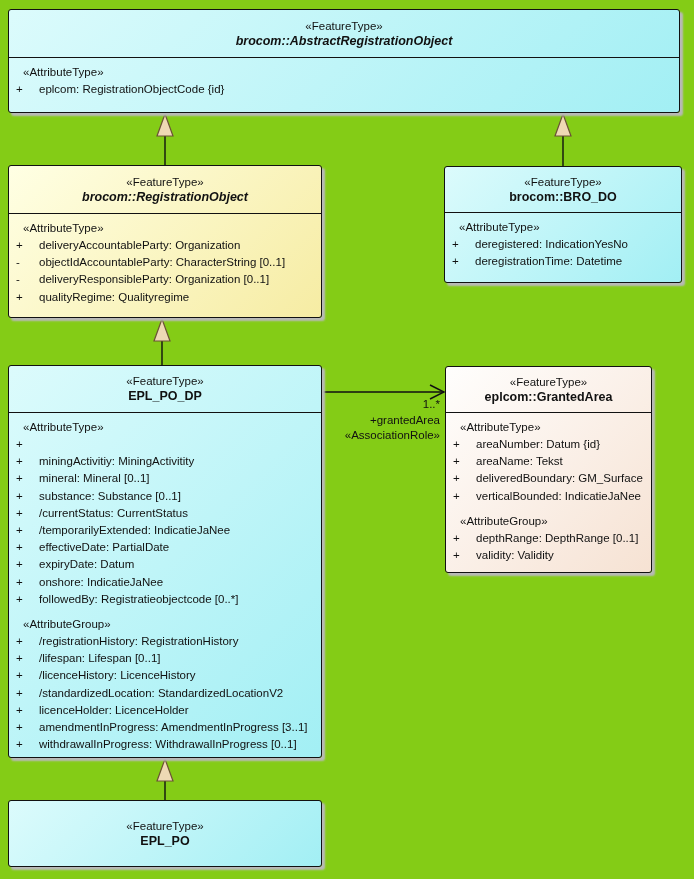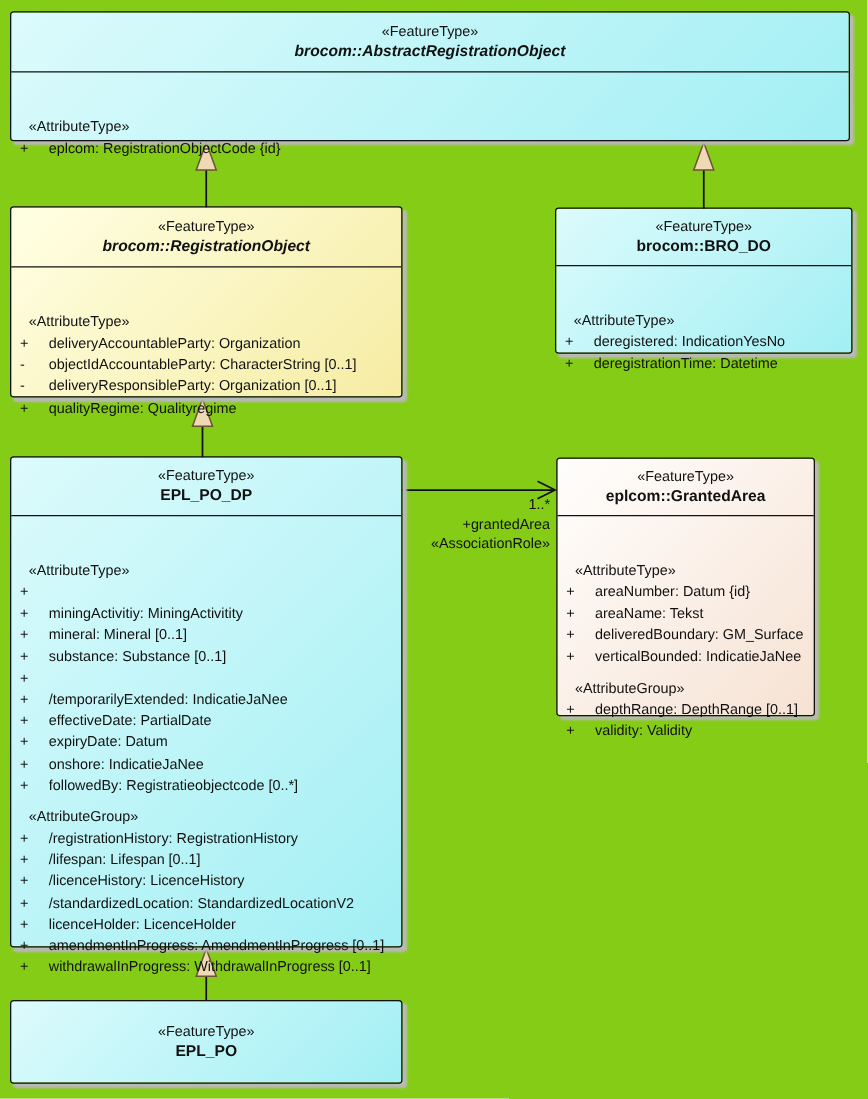--- a/index.html
+++ b/index.html
@@ -17,21 +17,21 @@
   .peach {background:linear-gradient(135deg,#fffefd 0%,#f6e2d3 100%);}
   .hdr{
     display:flex;flex-direction:column;justify-content:center;align-items:center;
     gap:3px;box-sizing:border-box;
   }
   .hdr.divided{border-bottom:1.5px solid #111;}
   .stereo{font-size:11.5px;line-height:12px;}
   .cname{font-size:12.5px;font-weight:bold;line-height:13px;}
   .cname.it{font-style:italic;}
   .body{padding-top:6px;box-sizing:border-box;}
-  .attr-heading{font-size:11.5px;padding-left:14px;line-height:17px;margin-top:30px;}
+  .attr-heading{font-size:11.5px;padding-left:14px;line-height:17px;}
   .attr-heading.gap{margin-top:8px;}
   .attr-row{display:flex;align-items:baseline;padding-left:7px;line-height:17.2px;}
   .vis{width:23px;flex:0 0 23px;font-size:11.5px;}
   .atext{font-size:11.5px;white-space:nowrap;}
   .assoc-labels{
     position:absolute;z-index:2;right:254px;top:397px;text-align:right;
     font-size:11.5px;line-height:15.5px;
   }
 </style>
 </head>
@@ -132,20 +132,21 @@
       <div class="attr-row">
         <span class="vis">+</span>
         <span class="atext">mineral: Mineral [0..1]</span>
       </div>
       <div class="attr-row">
         <span class="vis">+</span>
         <span class="atext">substance: Substance [0..1]</span>
       </div>
       <div class="attr-row">
         <span class="vis">+</span>
+        <span class="atext">/currentStatus: CurrentStatus</span>
       </div>
       <div class="attr-row">
         <span class="vis">+</span>
         <span class="atext">/temporarilyExtended: IndicatieJaNee</span>
       </div>
       <div class="attr-row">
         <span class="vis">+</span>
         <span class="atext">effectiveDate: PartialDate</span>
       </div>
       <div class="attr-row">
@@ -176,21 +177,21 @@
       <div class="attr-row">
         <span class="vis">+</span>
         <span class="atext">/standardizedLocation: StandardizedLocationV2</span>
       </div>
       <div class="attr-row">
         <span class="vis">+</span>
         <span class="atext">licenceHolder: LicenceHolder</span>
       </div>
       <div class="attr-row">
         <span class="vis">+</span>
-        <span class="atext">amendmentInProgress: AmendmentInProgress [0..1]</span>
+        <span class="atext">amendmentInProgress: AmendmentInProgress [3..1]</span>
       </div>
       <div class="attr-row">
         <span class="vis">+</span>
         <span class="atext">withdrawalInProgress: WithdrawalInProgress [0..1]</span>
       </div>
     </div>
   </div>
 
   <div class="uml-class peach" style="left:445px;top:366px;width:207px;height:207px">
     <div class="hdr divided" style="height:46px">

